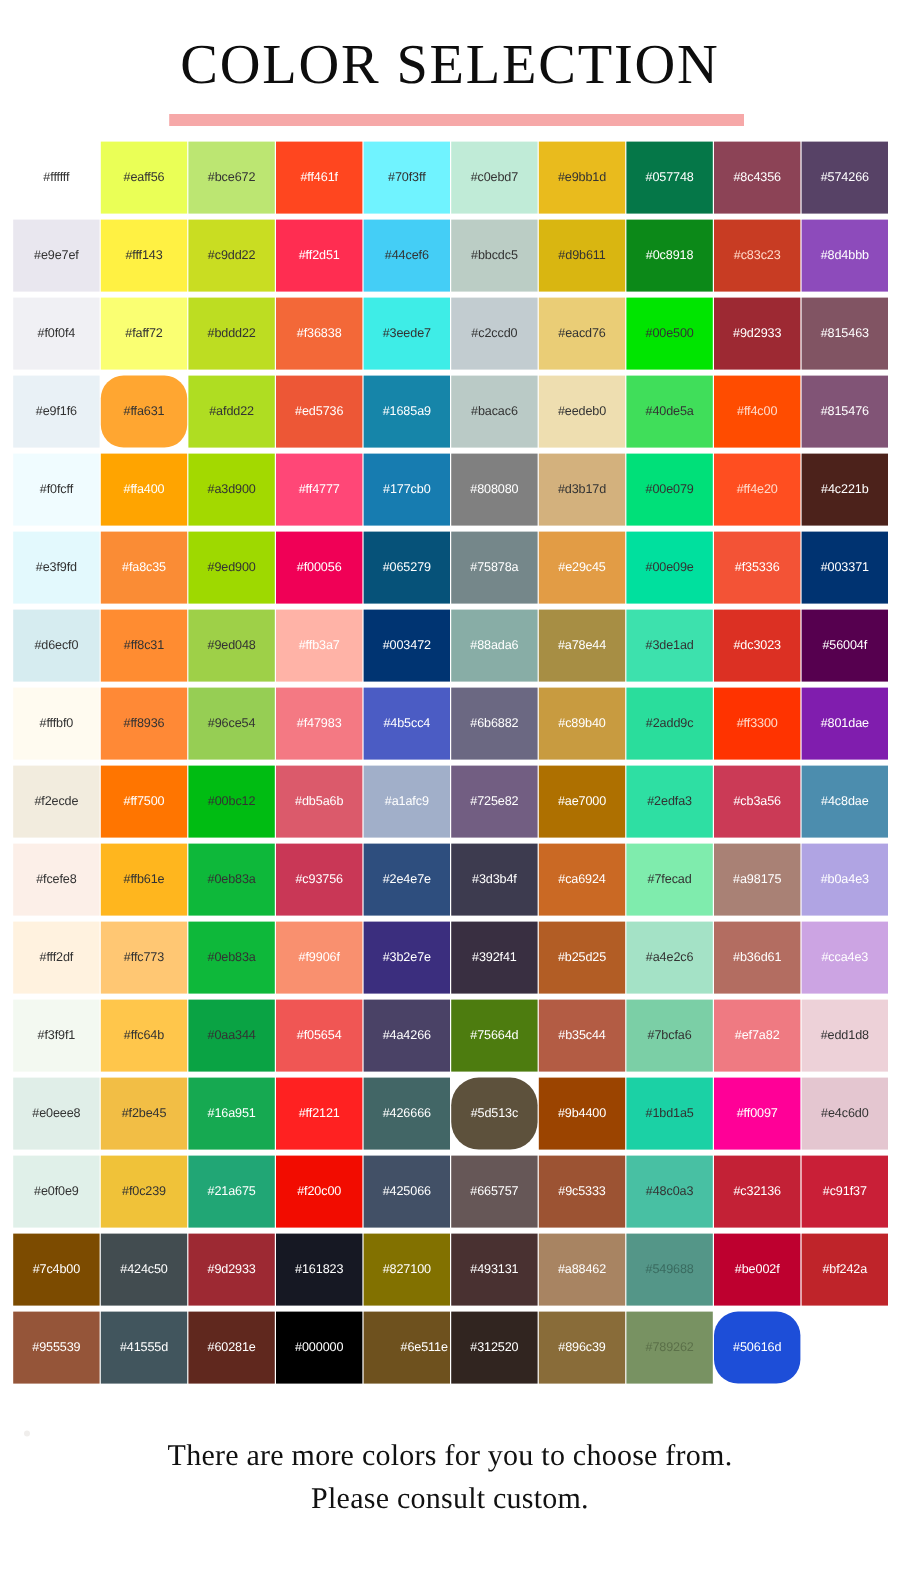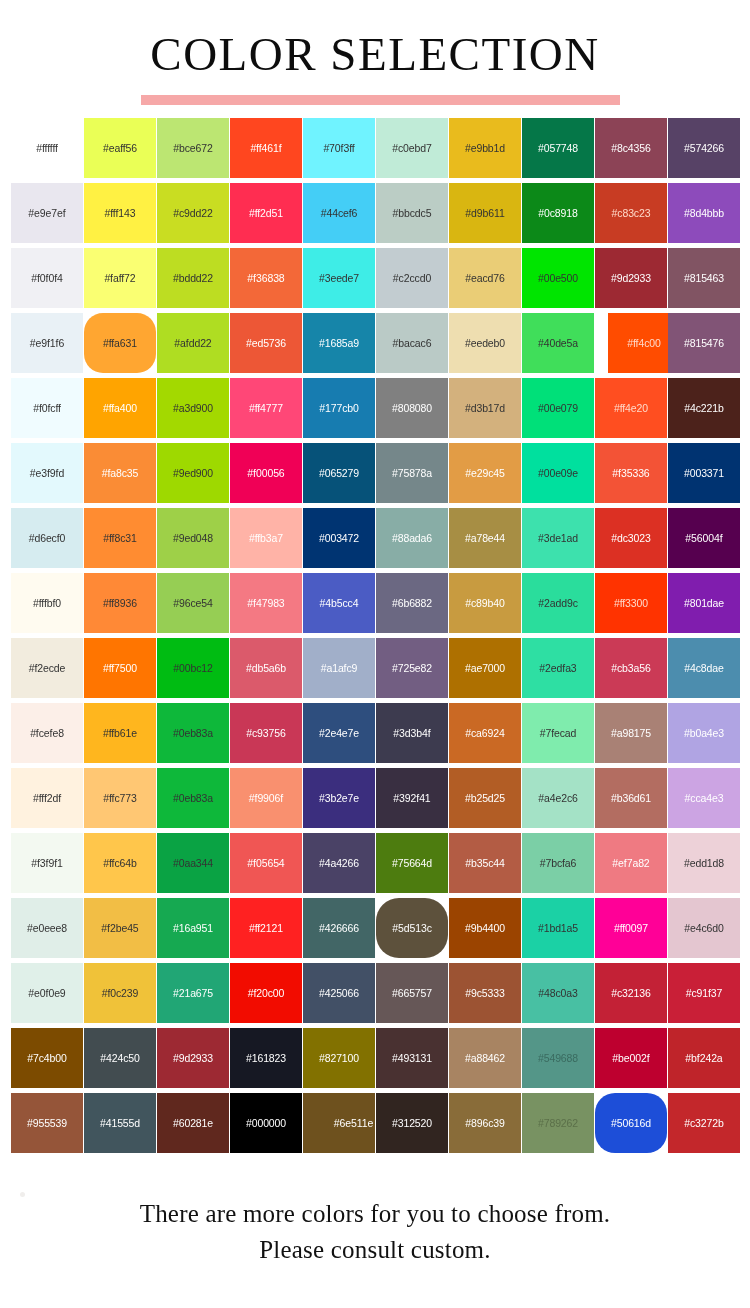--- a/index.html
+++ b/index.html
@@ -224,21 +224,21 @@
       </div>
       <div class="swatch" style="background: rgb(186, 202, 198); color: rgb(51, 51, 51);">
         <span>#bacac6</span>
       </div>
       <div class="swatch" style="background: rgb(238, 222, 176); color: rgb(51, 51, 51);">
         <span>#eedeb0</span>
       </div>
       <div class="swatch" style="background: rgb(64, 222, 90); color: rgb(51, 51, 51);">
         <span>#40de5a</span>
       </div>
-      <div class="swatch" style="background: rgb(255, 76, 0); color: rgb(255, 217, 201); margin-left: 13px;">
+      <div class="swatch" style="background: rgb(255, 76, 0); color: rgb(255, 217, 201);">
         <span>#ff4c00</span>
       </div>
       <div class="swatch" style="background: rgb(129, 84, 118); color: rgb(255, 255, 255);">
         <span>#815476</span>
       </div>
       <div class="swatch" style="background: rgb(240, 252, 255); color: rgb(51, 51, 51);">
         <span>#f0fcff</span>
       </div>
       <div class="swatch" style="background: rgb(255, 164, 0); color: rgb(255, 255, 255);">
         <span>#ffa400</span>
@@ -586,23 +586,20 @@
         <span>#312520</span>
       </div>
       <div class="swatch" style="background: rgb(137, 108, 57); color: rgb(255, 255, 255);">
         <span>#896c39</span>
       </div>
       <div class="swatch" style="background: rgb(120, 146, 98); color: rgb(91, 112, 73);">
         <span>#789262</span>
       </div>
       <div class="swatch" style="background: #1d4ed8; color: rgb(255, 255, 255); border-radius: 20px;">
         <span>#50616d</span>
-      </div>
-      <div class="swatch" style="background: rgb(195, 39, 43); color: rgb(255, 255, 255);">
-        <span>#c3272b</span>
       </div>
     </div>
 
   <div class="speck"></div>
 
   <div class="footer">
     <div class="footer-line">There are more colors for you to choose from.</div>
     <div class="footer-line">Please consult custom.</div>
   </div>
 

